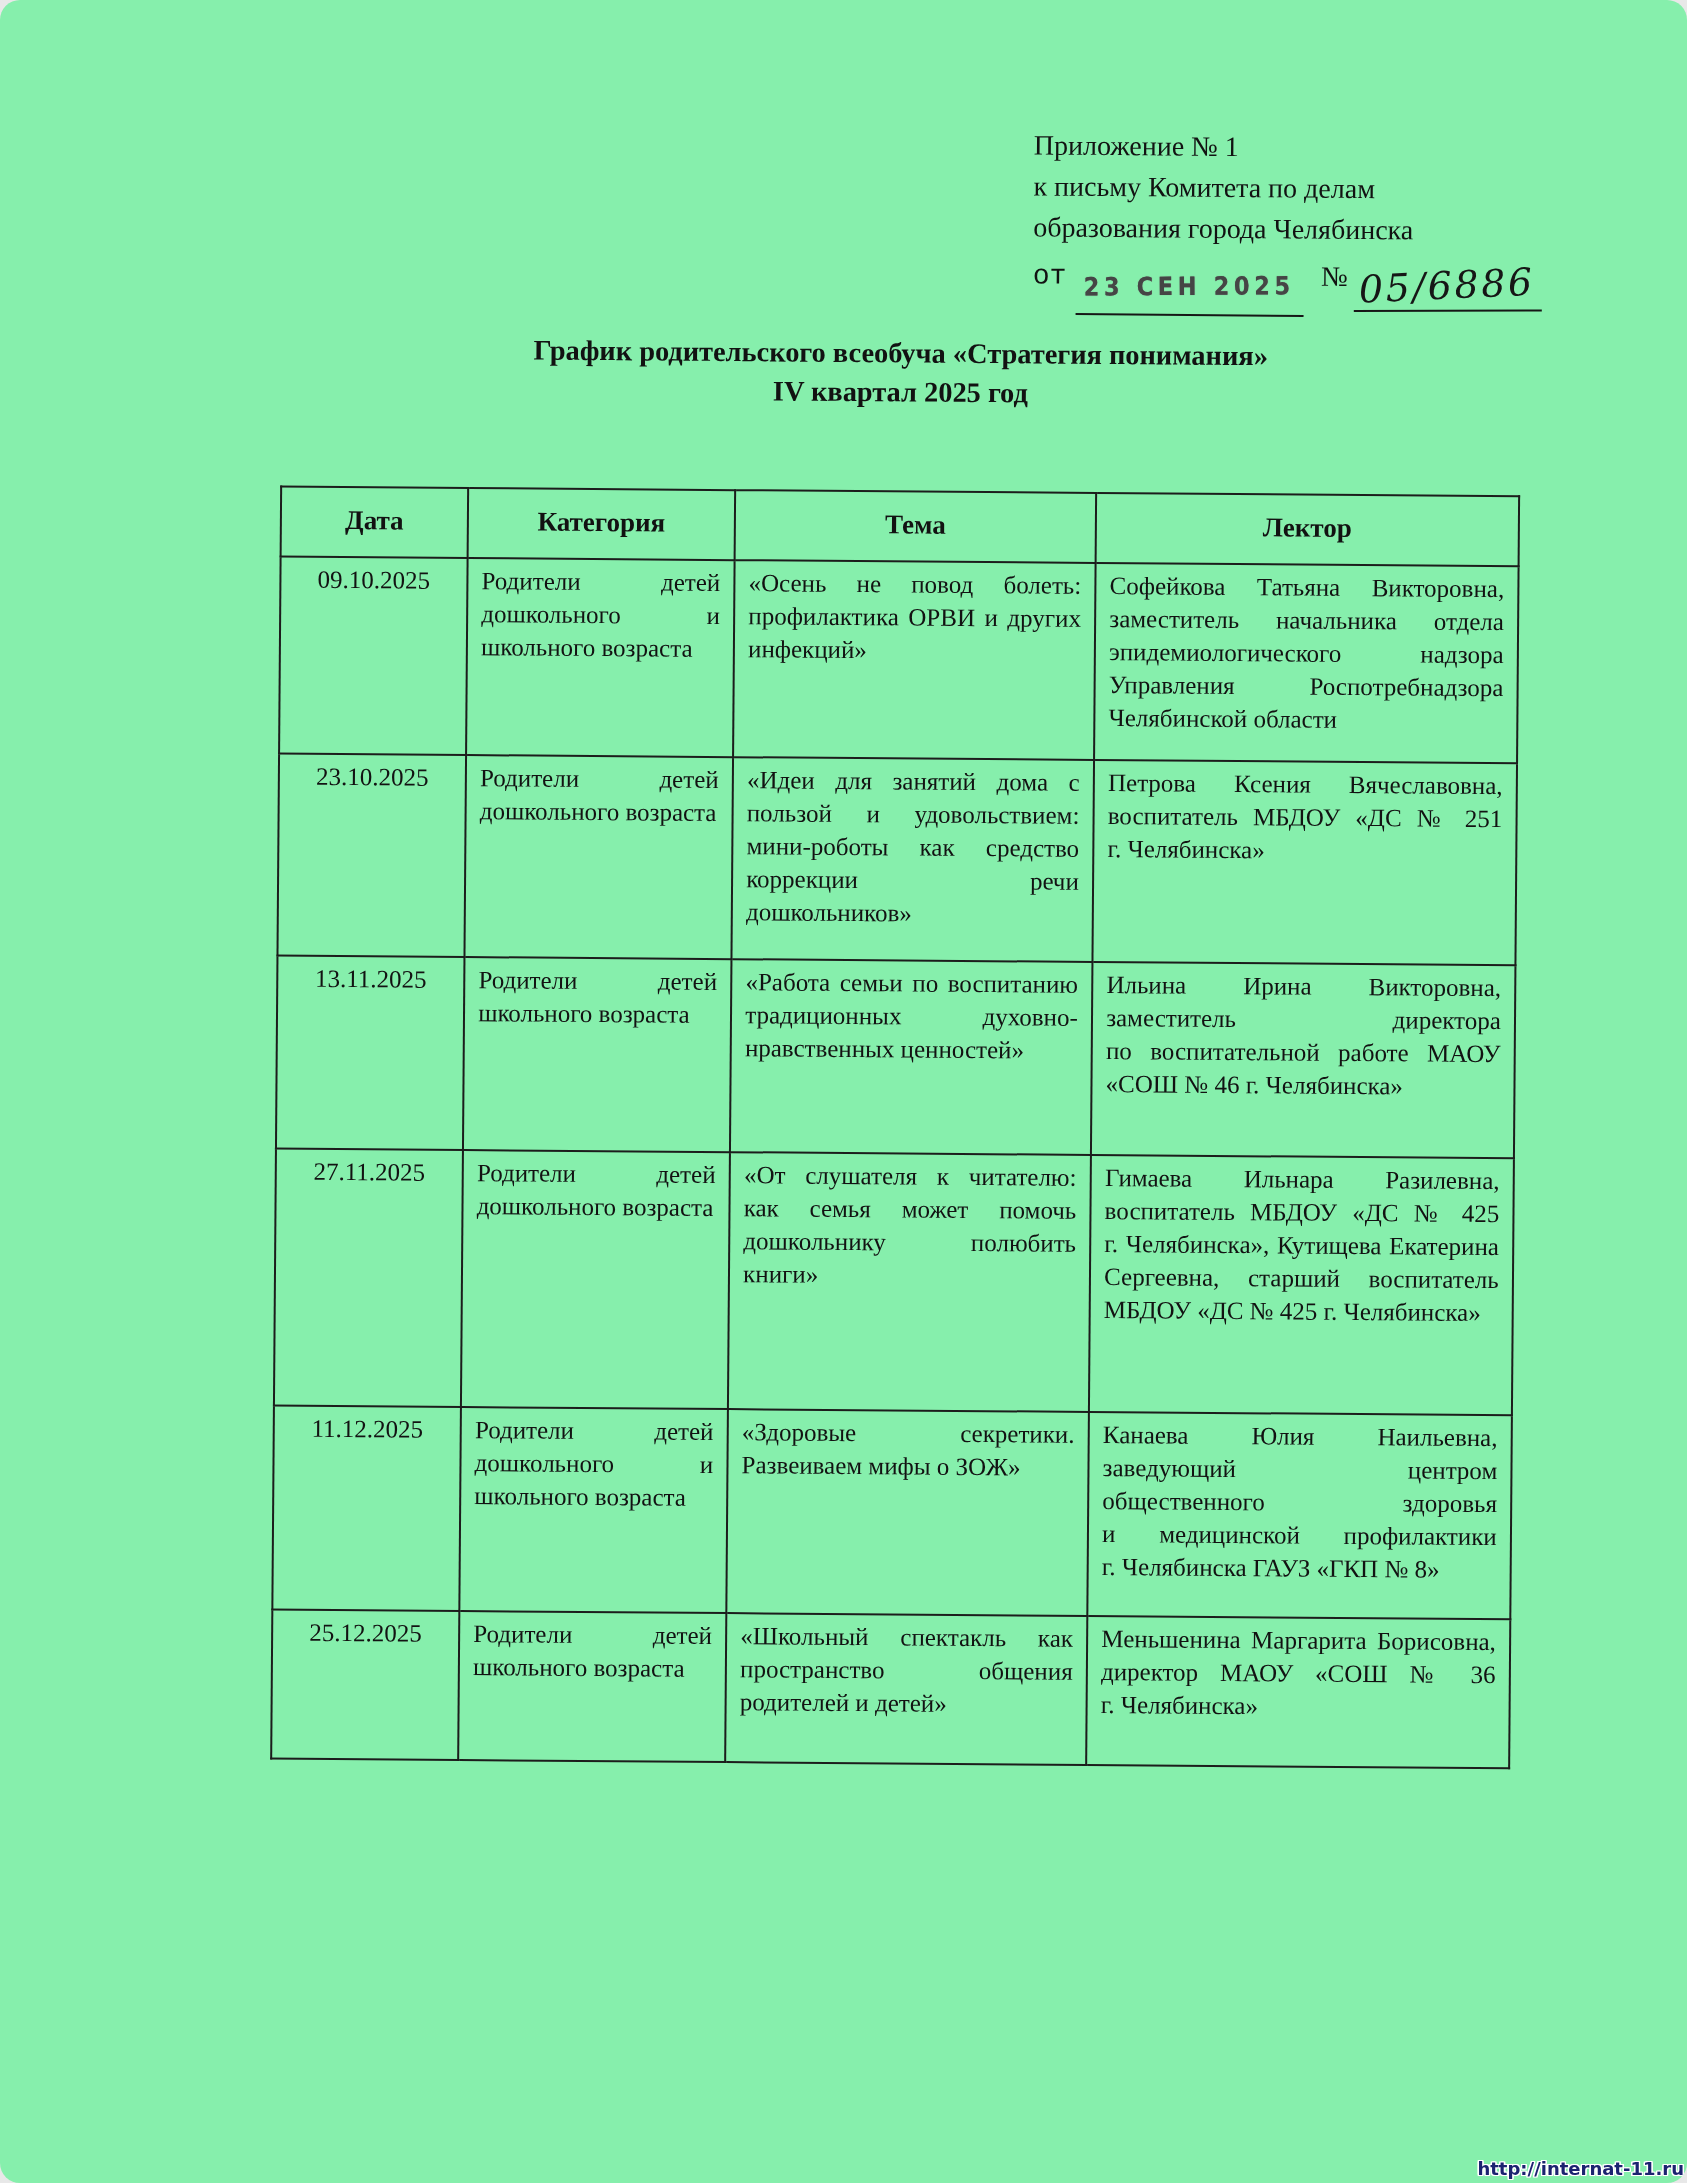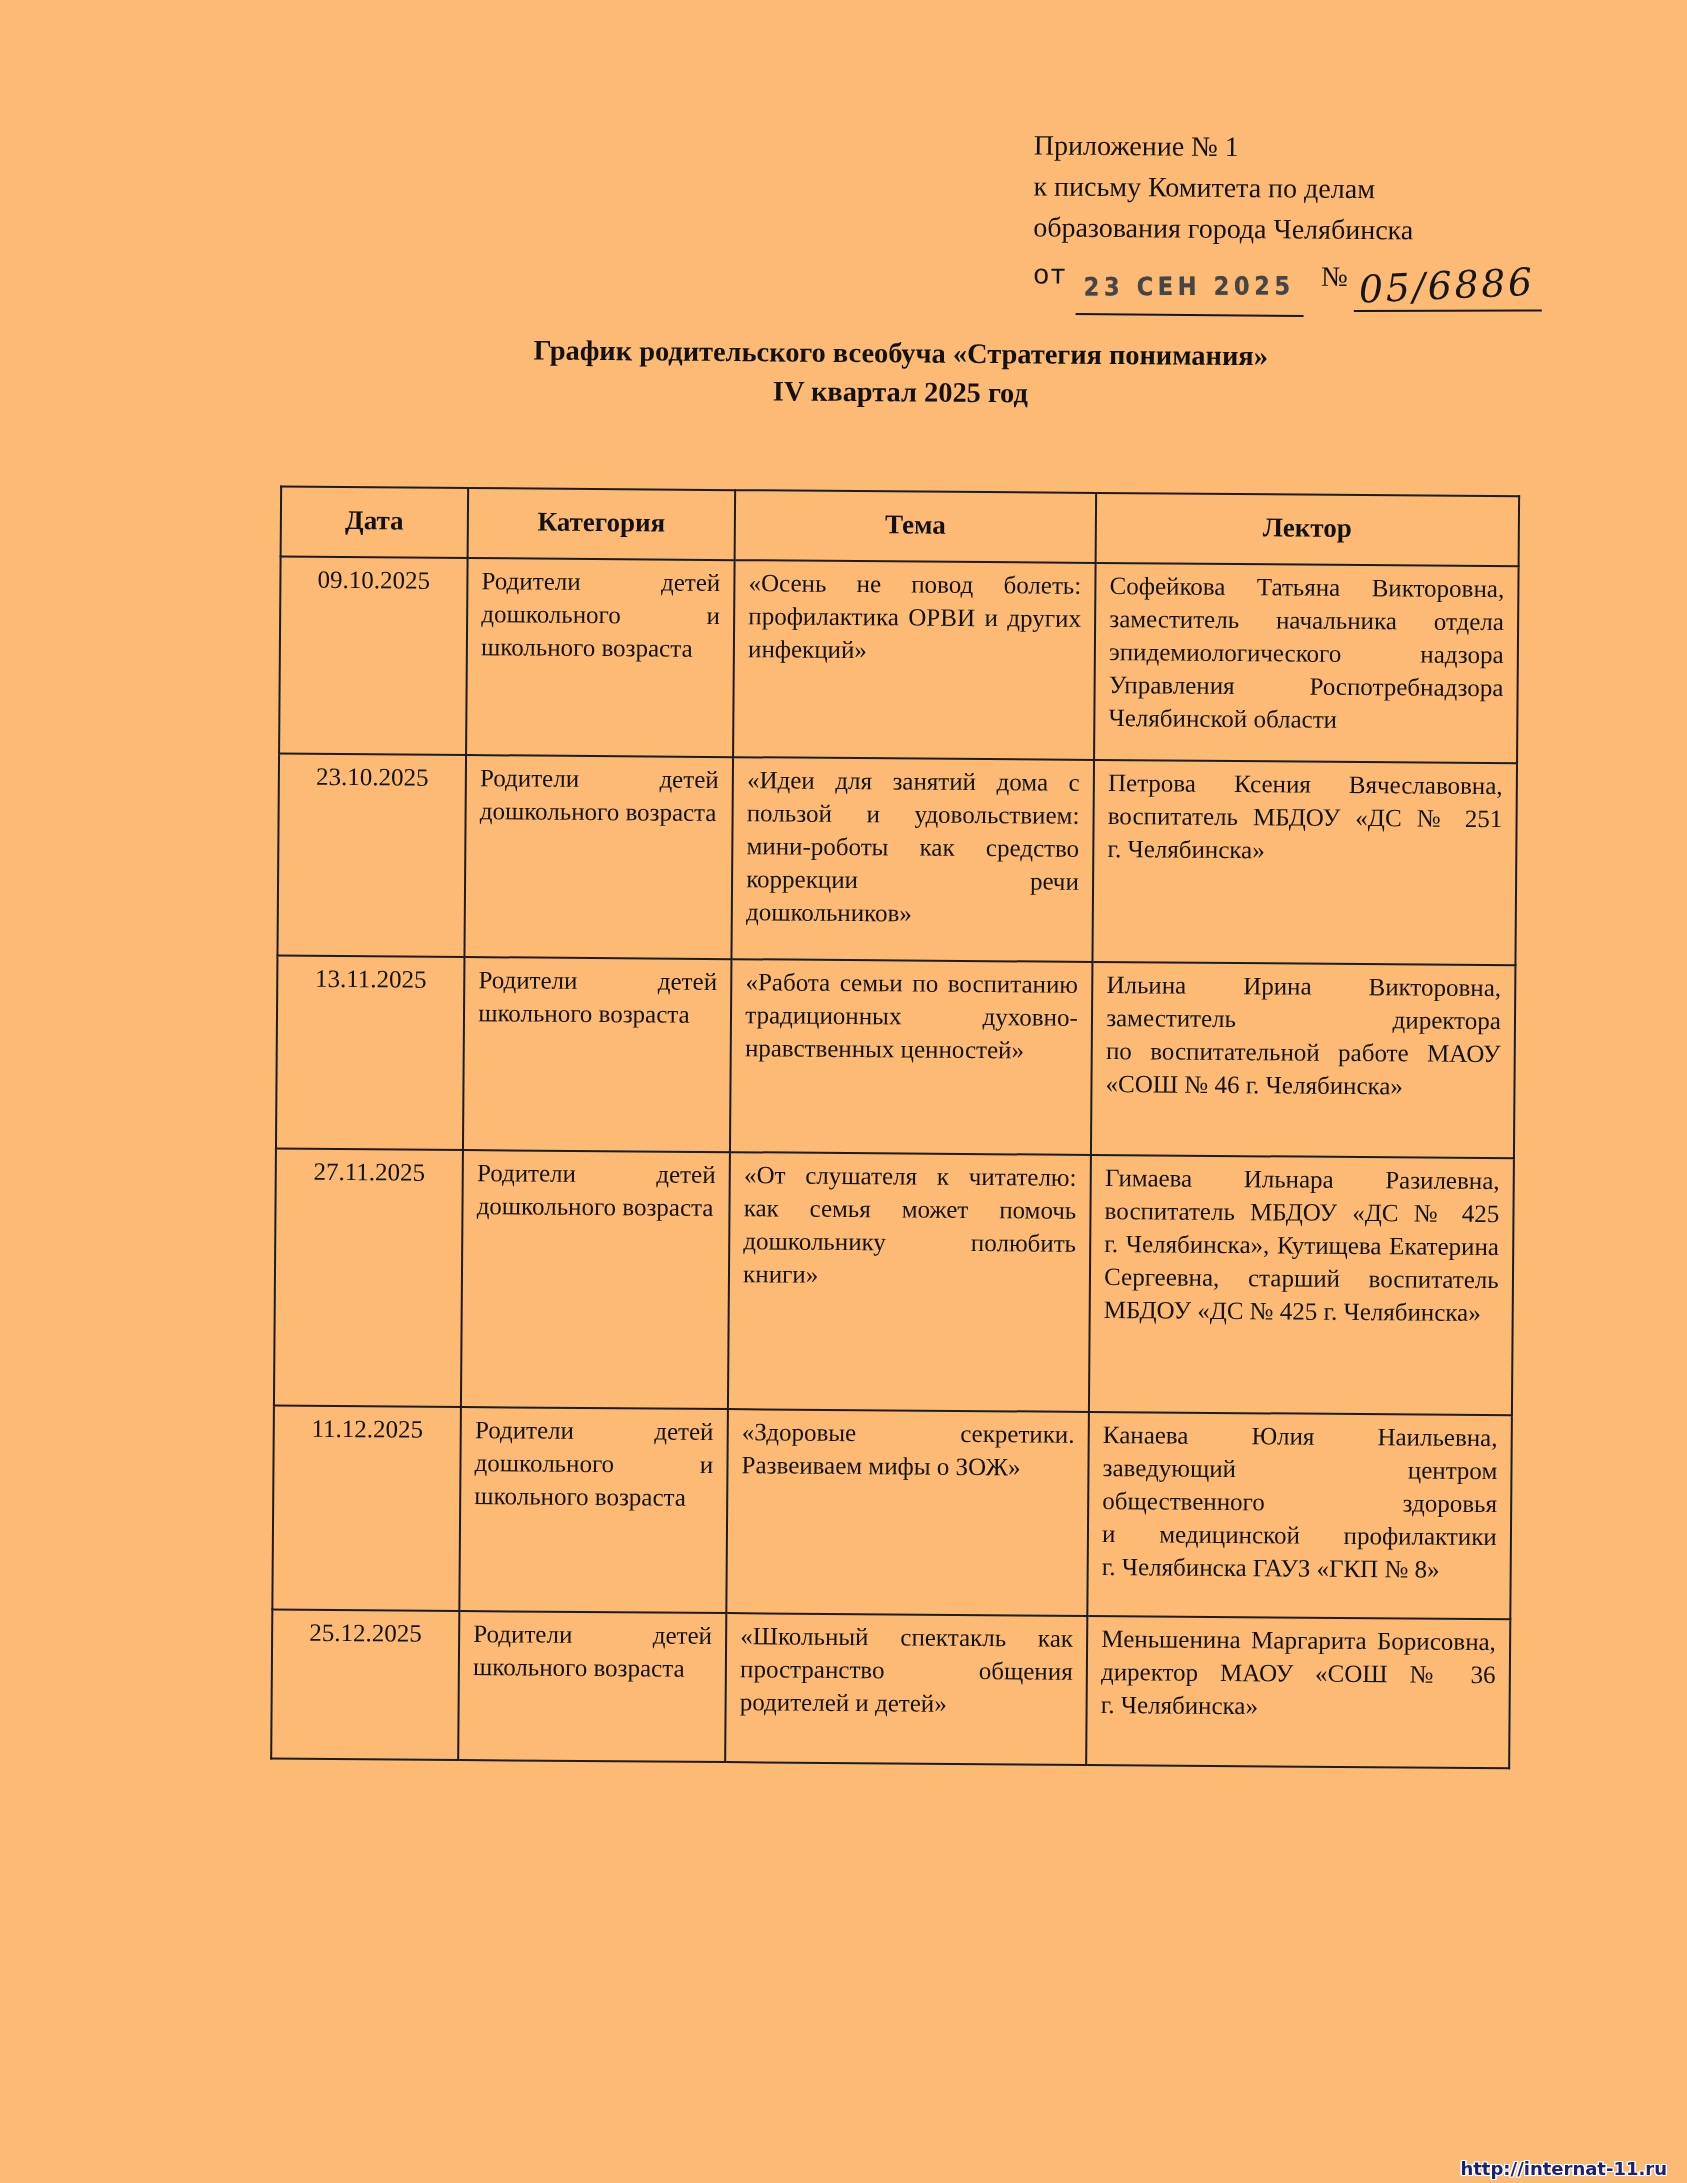--- a/index.html
+++ b/index.html
@@ -1,19 +1,20 @@
 <!DOCTYPE html>
 <html style="font-size:10.6px"><head>
 <meta charset="utf-8">
 <style>
   html, body { margin:0; padding:0; background:#e8e8e8; }
   .page {
-    position:relative; width:1687px; height:2183px; background:#fdba74;
+    position:relative; width:1687px; height:2183px; background:#86efac;
     overflow:hidden; font-family:"Liberation Serif", serif; color:#121212;
     margin:0 auto;
+    border-radius:20px;
   }
   .scan { position:absolute; inset:0; transform:rotate(0.45deg); transform-origin:50% 35%; }
 
   
   .doc-header {
     position:absolute; left:1029px; top:123px;
     font-size:28px; line-height:41px; white-space:nowrap;
   }
   .date-line { margin-top:4px; height:53px; }
   .date-prefix { display:inline-block; vertical-align:baseline;font-family:Liberation Mono, monospace; }
@@ -63,21 +64,21 @@
   .schedule td.date-cell { text-align:center; white-space:nowrap; padding:5.3px 2.6px; }
   tbody tr:nth-child(1) { height:197px; }
   tbody tr:nth-child(2) { height:202px; }
   tbody tr:nth-child(3) { height:193px; }
   tbody tr:nth-child(4) { height:257px; }
   tbody tr:nth-child(5) { height:204px; }
   tbody tr:nth-child(6) { height:149px; }
 
   
   .watermark {
-    position:absolute; right:20px; bottom:4px;
+    position:absolute; right:3px; bottom:4px;
     font-family:"DejaVu Sans", sans-serif; font-weight:bold; font-size:18px;
     color:#1b2370;
     text-shadow:
       -1.3px -1.3px 0 #fff, 1.3px -1.3px 0 #fff, -1.3px 1.3px 0 #fff, 1.3px 1.3px 0 #fff,
       -1.3px 0 0 #fff, 1.3px 0 0 #fff, 0 -1.3px 0 #fff, 0 1.3px 0 #fff;
   }
 </style>
 </head>
 <body>
 

